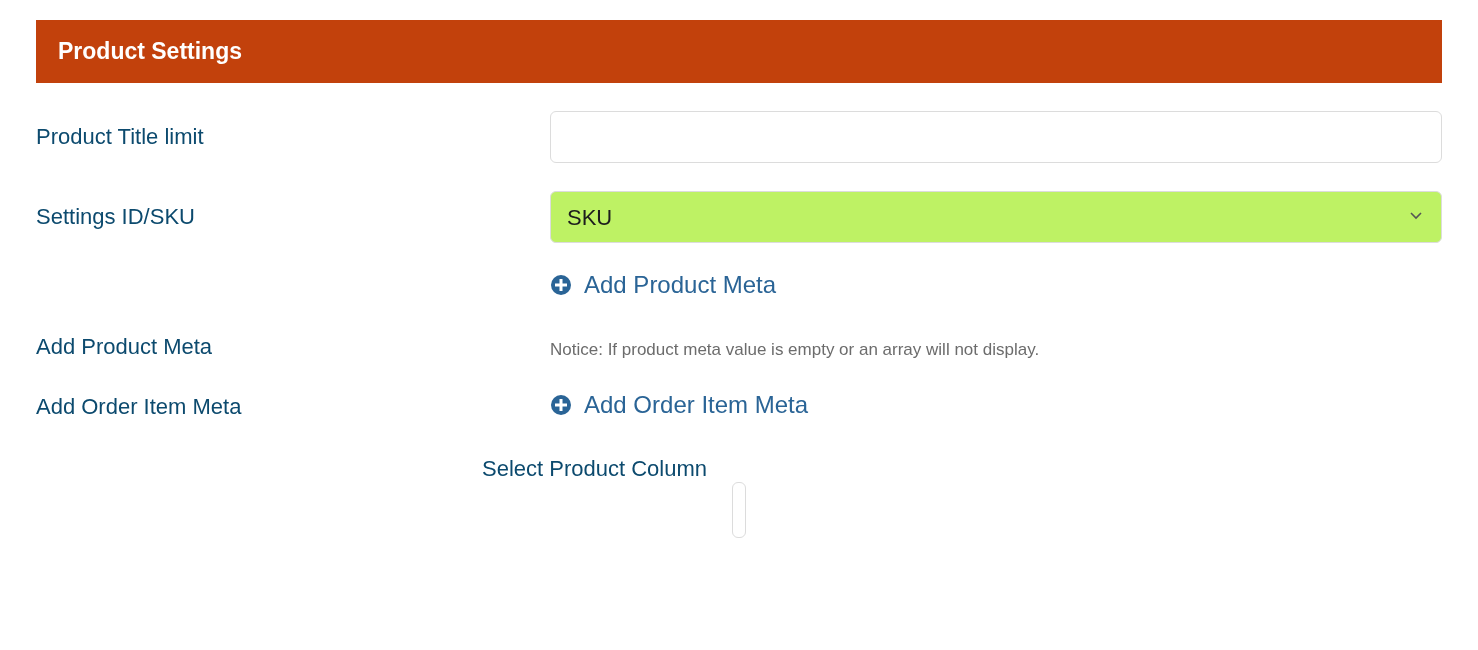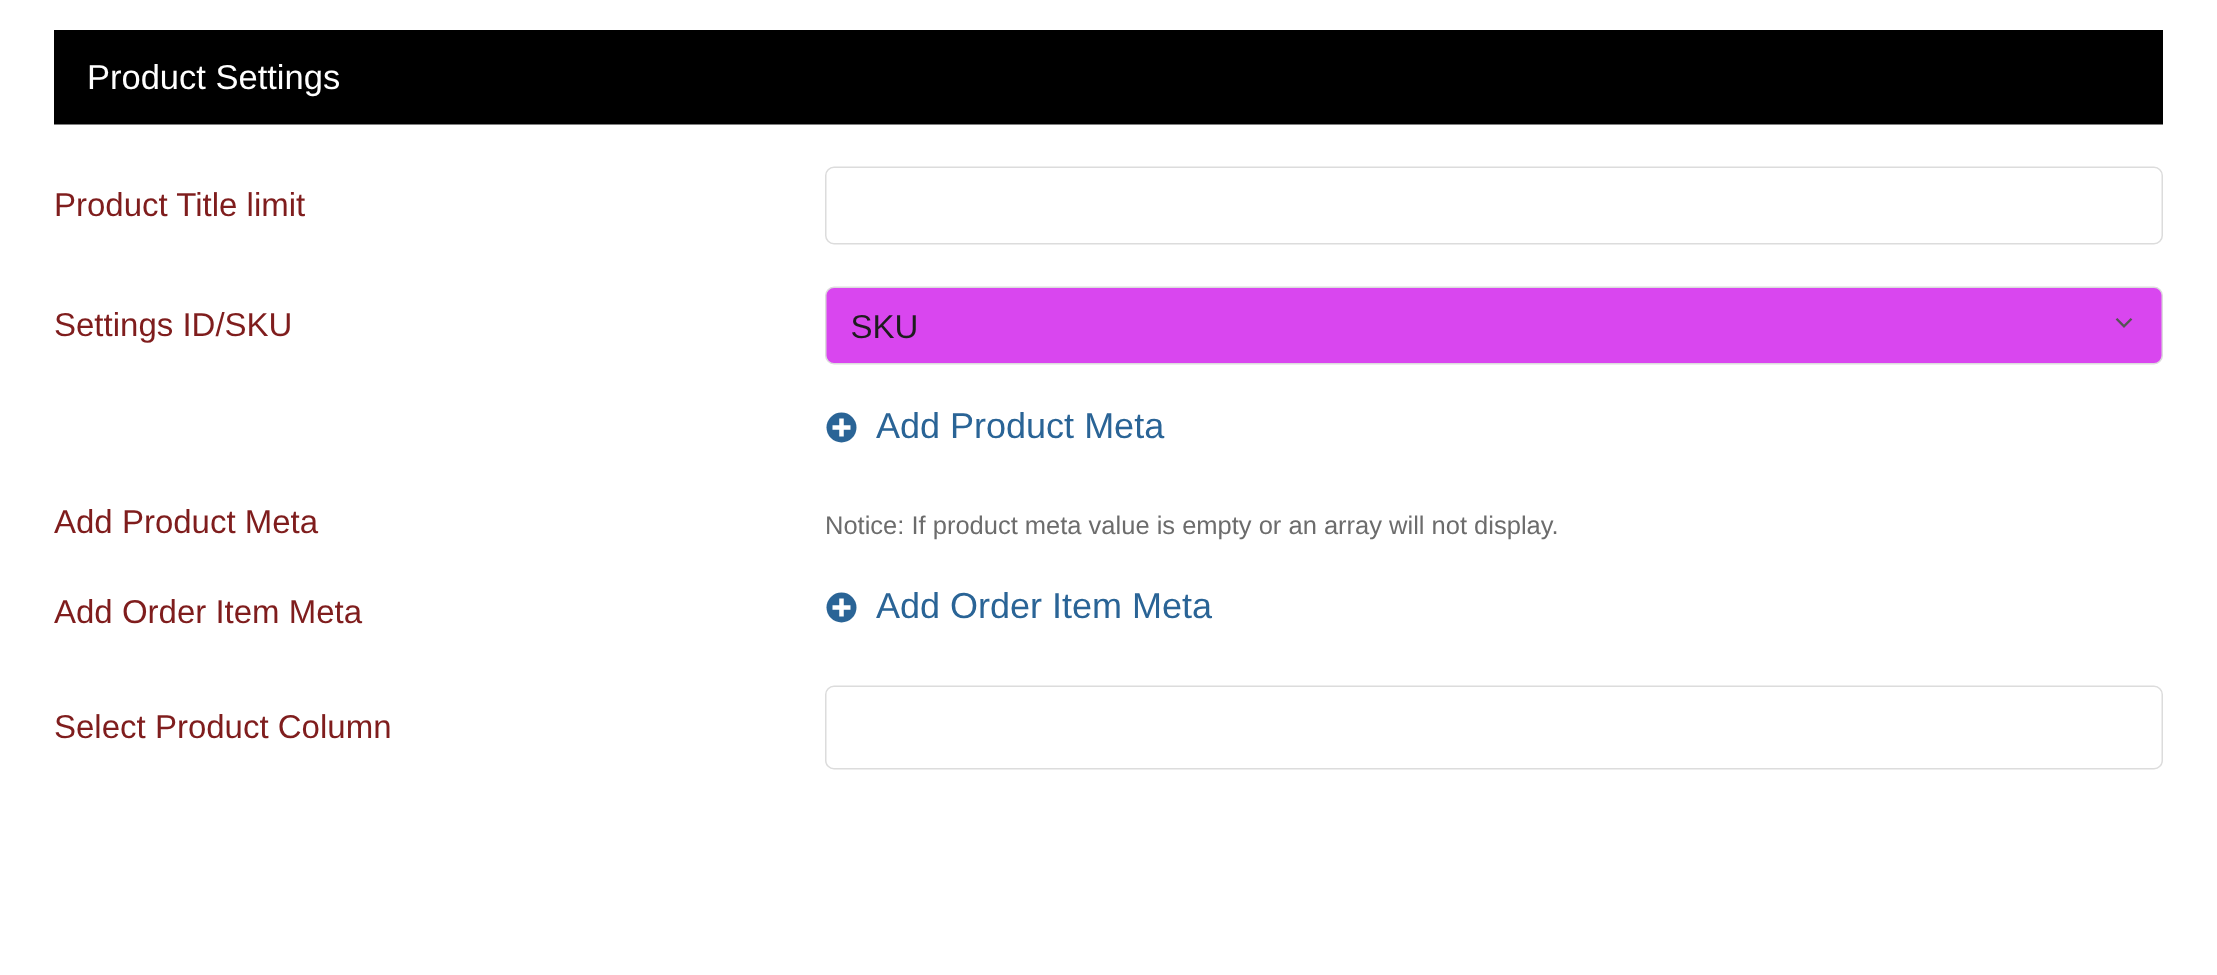--- a/index.html
+++ b/index.html
@@ -10,39 +10,39 @@
     body {
       font-family: -apple-system, BlinkMacSystemFont, "Segoe UI", Helvetica, Arial, sans-serif;
       background: #fff;
       padding: 0;
       width: 1478px;
     }
     .container {
       padding: 20px 36px 24px 36px;
     }
     .panel-header {
-      background: #000000;
+      background: #c2410c;
       color: #fff;
       padding: 18px 22px;
       font-size: 23px;
-      font-weight: 400;
+      font-weight: 700;
     }
     .form-row {
       display: flex;
       align-items: flex-end;
       margin-top: 28px;
     }
     .form-row.align-center {
       align-items: center;
     }
     .label-col {
       width: 514px;
       flex-shrink: 0;
       font-size: 22px;
-      color: #7f1d1d;
+      color: #0c4a6e;
       padding-top: 6px;
     }
     .label-col.no-pad {
       padding-top: 0;
     }
     .control-col {
       flex: 1;
     }
     .text-input {
       width: 100%;
@@ -59,21 +59,21 @@
       width: 100%;
     }
     .select-input {
       width: 100%;
       height: 52px;
       border: 1px solid #dcdcdc;
       border-radius: 6px;
       padding: 0 44px 0 16px;
       font-size: 22px;
       color: #1d1d1d;
-      background: #d946ef;
+      background: #bef264;
       appearance: none;
       -webkit-appearance: none;
       cursor: pointer;
     }
     .select-chevron {
       position: absolute;
       right: 18px;
       top: 50%;
       transform: translateY(-50%);
       pointer-events: none;
@@ -166,19 +166,19 @@
             <circle cx="11" cy="11" r="10" fill="#2a6496"></circle>
             <rect x="9.5" y="5" width="3" height="12" fill="#fff"></rect>
             <rect x="5" y="9.5" width="12" height="3" fill="#fff"></rect>
           </svg>
         </span>
         <span>Add Order Item Meta</span>
       </a>
     </div>
   </div>
 
-  <div class="form-row align-center" style="margin-top:36px;">
+  <div class="form-row align-center" style="margin-top:36px;flex-direction:column;">
     <div class="label-col no-pad">Select Product Column</div>
     <div class="control-col">
       <div class="multi-select"></div>
     </div>
   </div>
 </div>
 
 </body></html>

